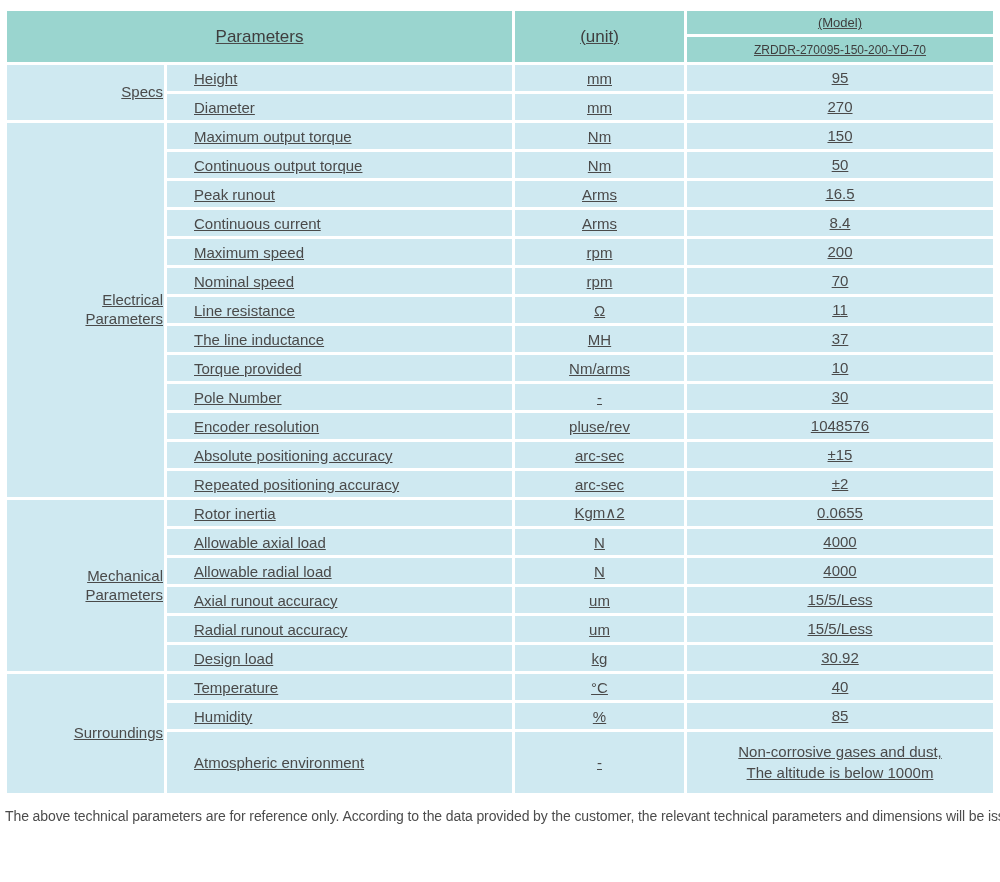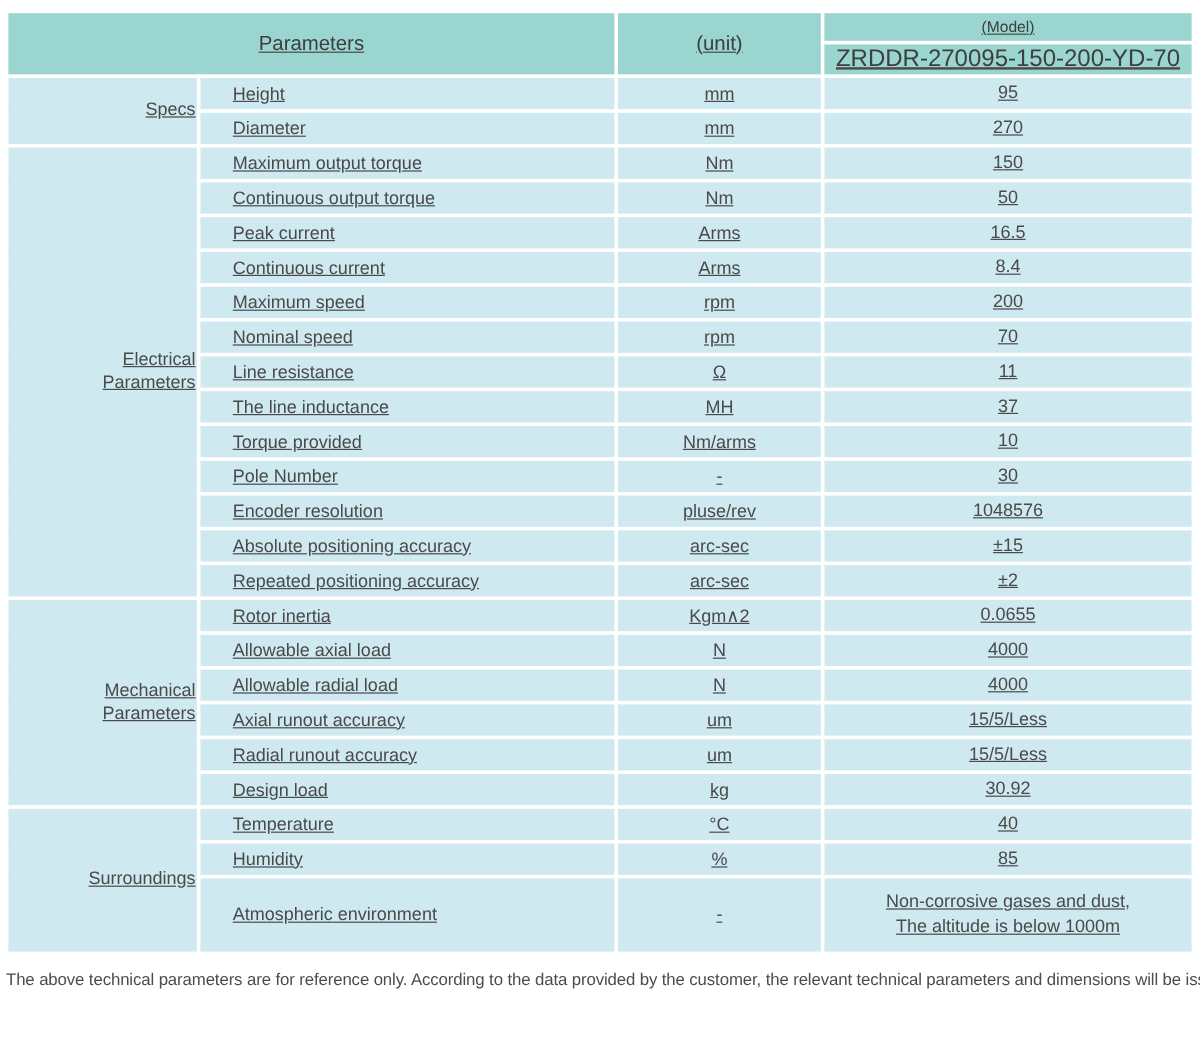--- a/index.html
+++ b/index.html
@@ -36,21 +36,21 @@
   }
   th.params, th.unit{
     font-size:17px;
     height:54px;
   }
   th.model{
     font-size:13px;
     height:26px;
   }
   th.model-value{
-    font-size:20px;
+    font-size:12px;
     height:27px;
   }
   tbody td{
     background:var(--cell-bg);
     font-size:15px;
     height:29px;
   }
   td.cat-cell{
     text-align:right;
     white-space:pre-line;
@@ -120,21 +120,21 @@
         <td class="param-cell">Maximum output torque</td>
     <td class="unit-cell">Nm</td>
     <td class="value-cell">150</td>
   </tr>
       <tr>
     <td class="param-cell">Continuous output torque</td>
     <td class="unit-cell">Nm</td>
     <td class="value-cell">50</td>
   </tr>
       <tr>
-    <td class="param-cell">Peak current</td>
+    <td class="param-cell">Peak runout</td>
     <td class="unit-cell">Arms</td>
     <td class="value-cell">16.5</td>
   </tr>
       <tr>
     <td class="param-cell">Continuous current</td>
     <td class="unit-cell">Arms</td>
     <td class="value-cell">8.4</td>
   </tr>
       <tr>
     <td class="param-cell">Maximum speed</td>

